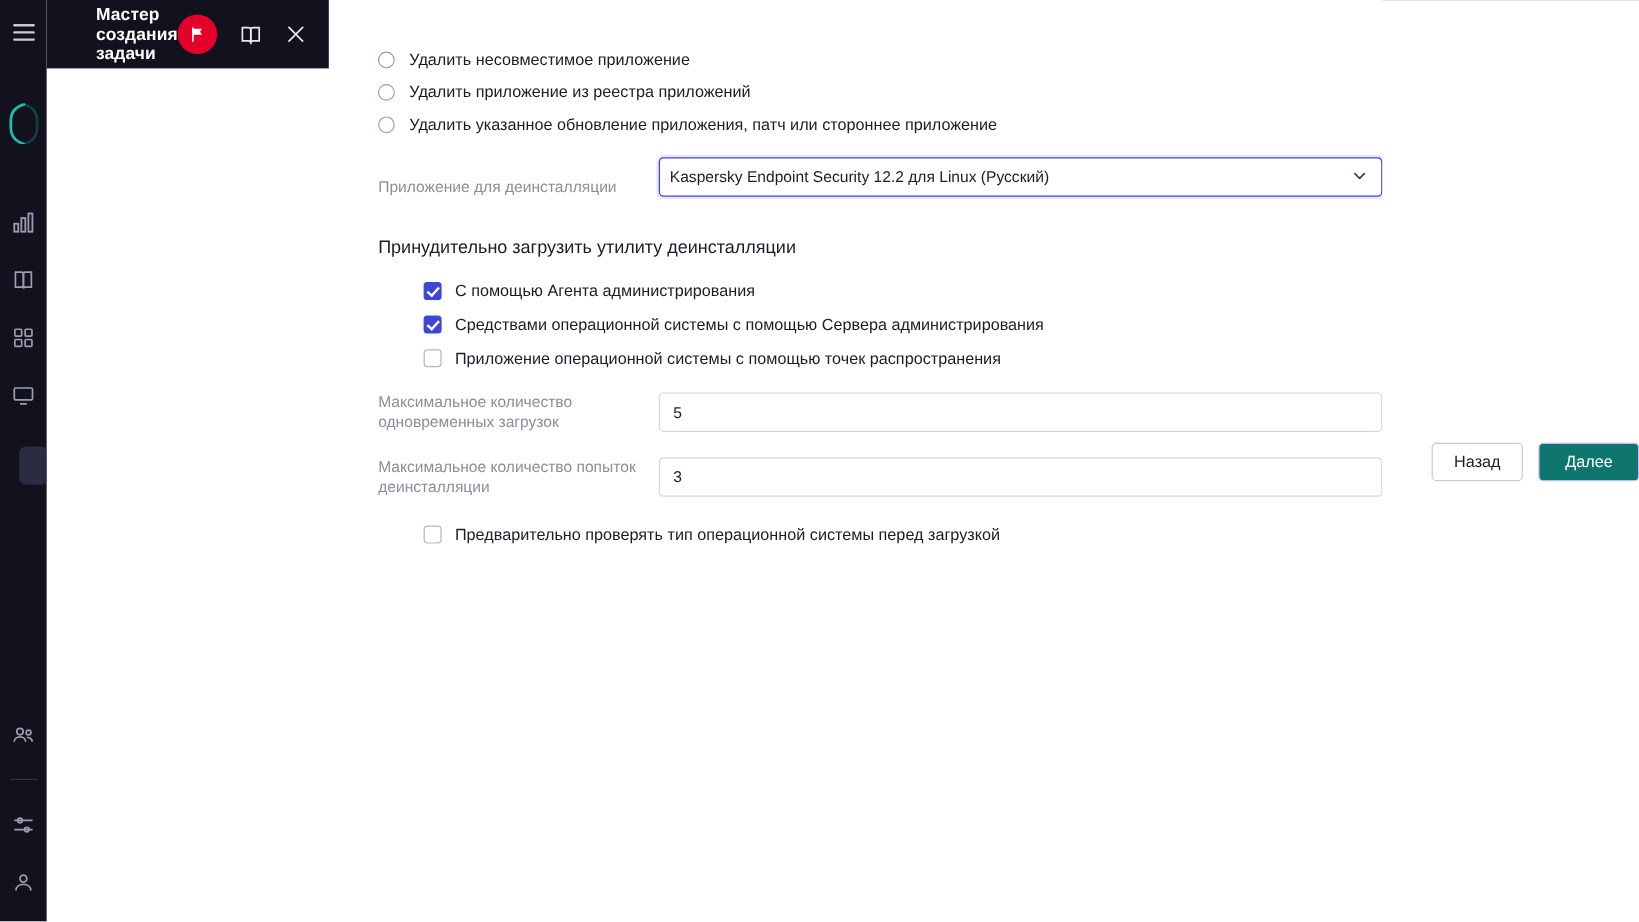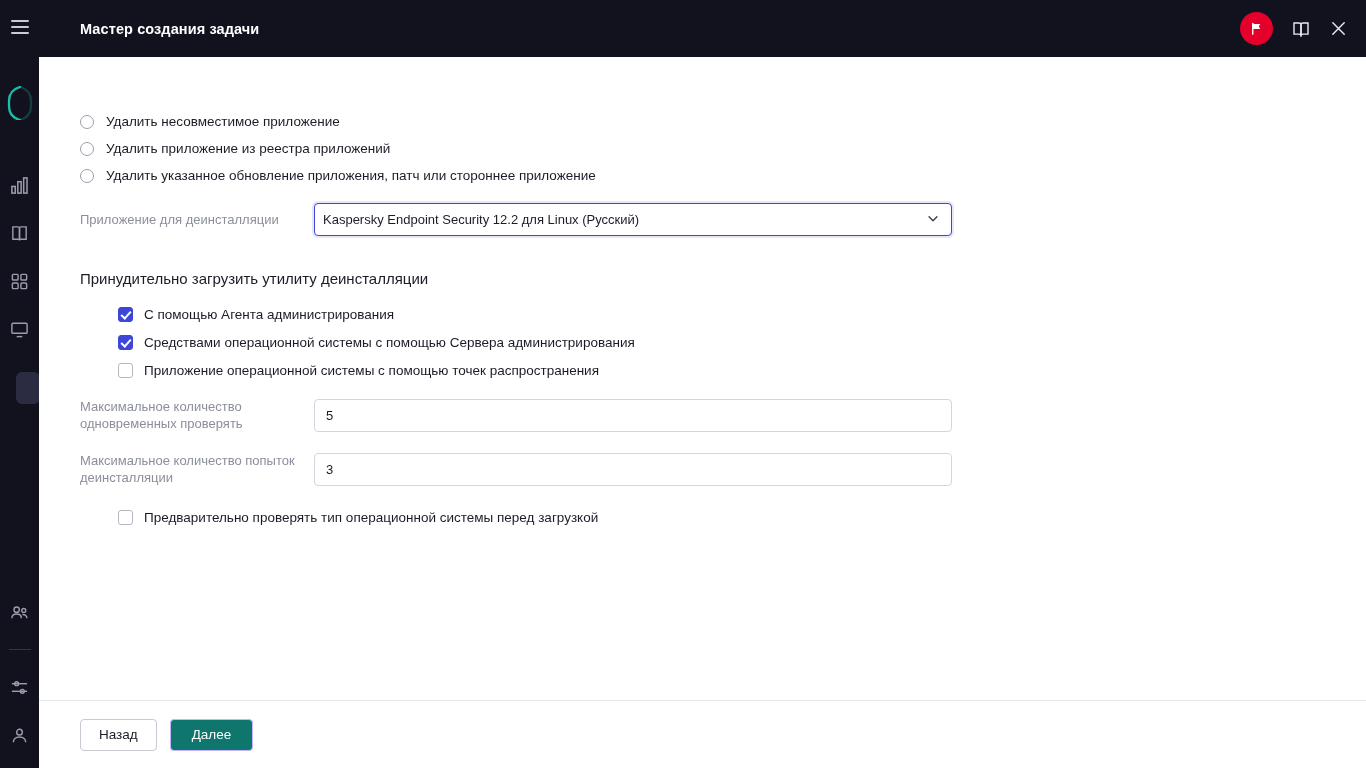--- a/index.html
+++ b/index.html
@@ -59,21 +59,21 @@
   }
   .side-divider {
     width: 22px; height: 1px; background: #33344a;
   }
 
   
   .wizard {
     position: absolute; left: 39px; top: 0;
     width: 1327px; height: 768px;
     background: #ffffff;
-    display: flex; flex-direction: column; gap: 15px;
+    display: flex; flex-direction: row;
   }
   .wizard-header {
     height: 57px;
     background: #12121f;
     display: flex; align-items: center;
     padding: 0 18px 0 41px;
     color: #ffffff;
     flex: 0 0 57px;
   }
   .wizard-title {
@@ -113,21 +113,21 @@
   .radio.checked { border-color: #3d46d6; }
   .radio.checked::after {
     content: ""; position: absolute;
     left: 3px; top: 3px; width: 6px; height: 6px;
     border-radius: 50%; background: #3d46d6;
   }
   .opt-label { font-size: 13.5px; color: #1c1c28; }
 
   
   .field-row {
-    display: flex; align-items: center;
+    display: flex; align-items: flex-end;
     margin-top: 20px;
   }
   .field-label {
     width: 234px; flex: 0 0 234px;
     font-size: 13px; color: #8b8f9c; line-height: 17px;
     padding-right: 14px;
   }
   .select-box {
     position: relative;
     width: 638px; height: 33px;
@@ -341,21 +341,21 @@
           <span class="cb checked"></span>
           <span class="opt-label">Средствами операционной системы с помощью Сервера администрирования</span>
         </div>
         <div class="check-row">
           <span class="cb"></span>
           <span class="opt-label">Приложение операционной системы с помощью точек распространения</span>
         </div>
       </div>
 
       <div class="field-row">
-        <div class="field-label">Максимальное количество одновременных проверять</div>
+        <div class="field-label">Максимальное количество одновременных загрузок</div>
         <input class="text-input" type="text" value="5" style="">
       </div>
 
       <div class="field-row">
         <div class="field-label">Максимальное количество попыток деинсталляции</div>
         <input class="text-input" type="text" value="3" style="">
       </div>
 
       <div class="check-row" style="margin-top:24px;">
         <span class="cb"></span>

